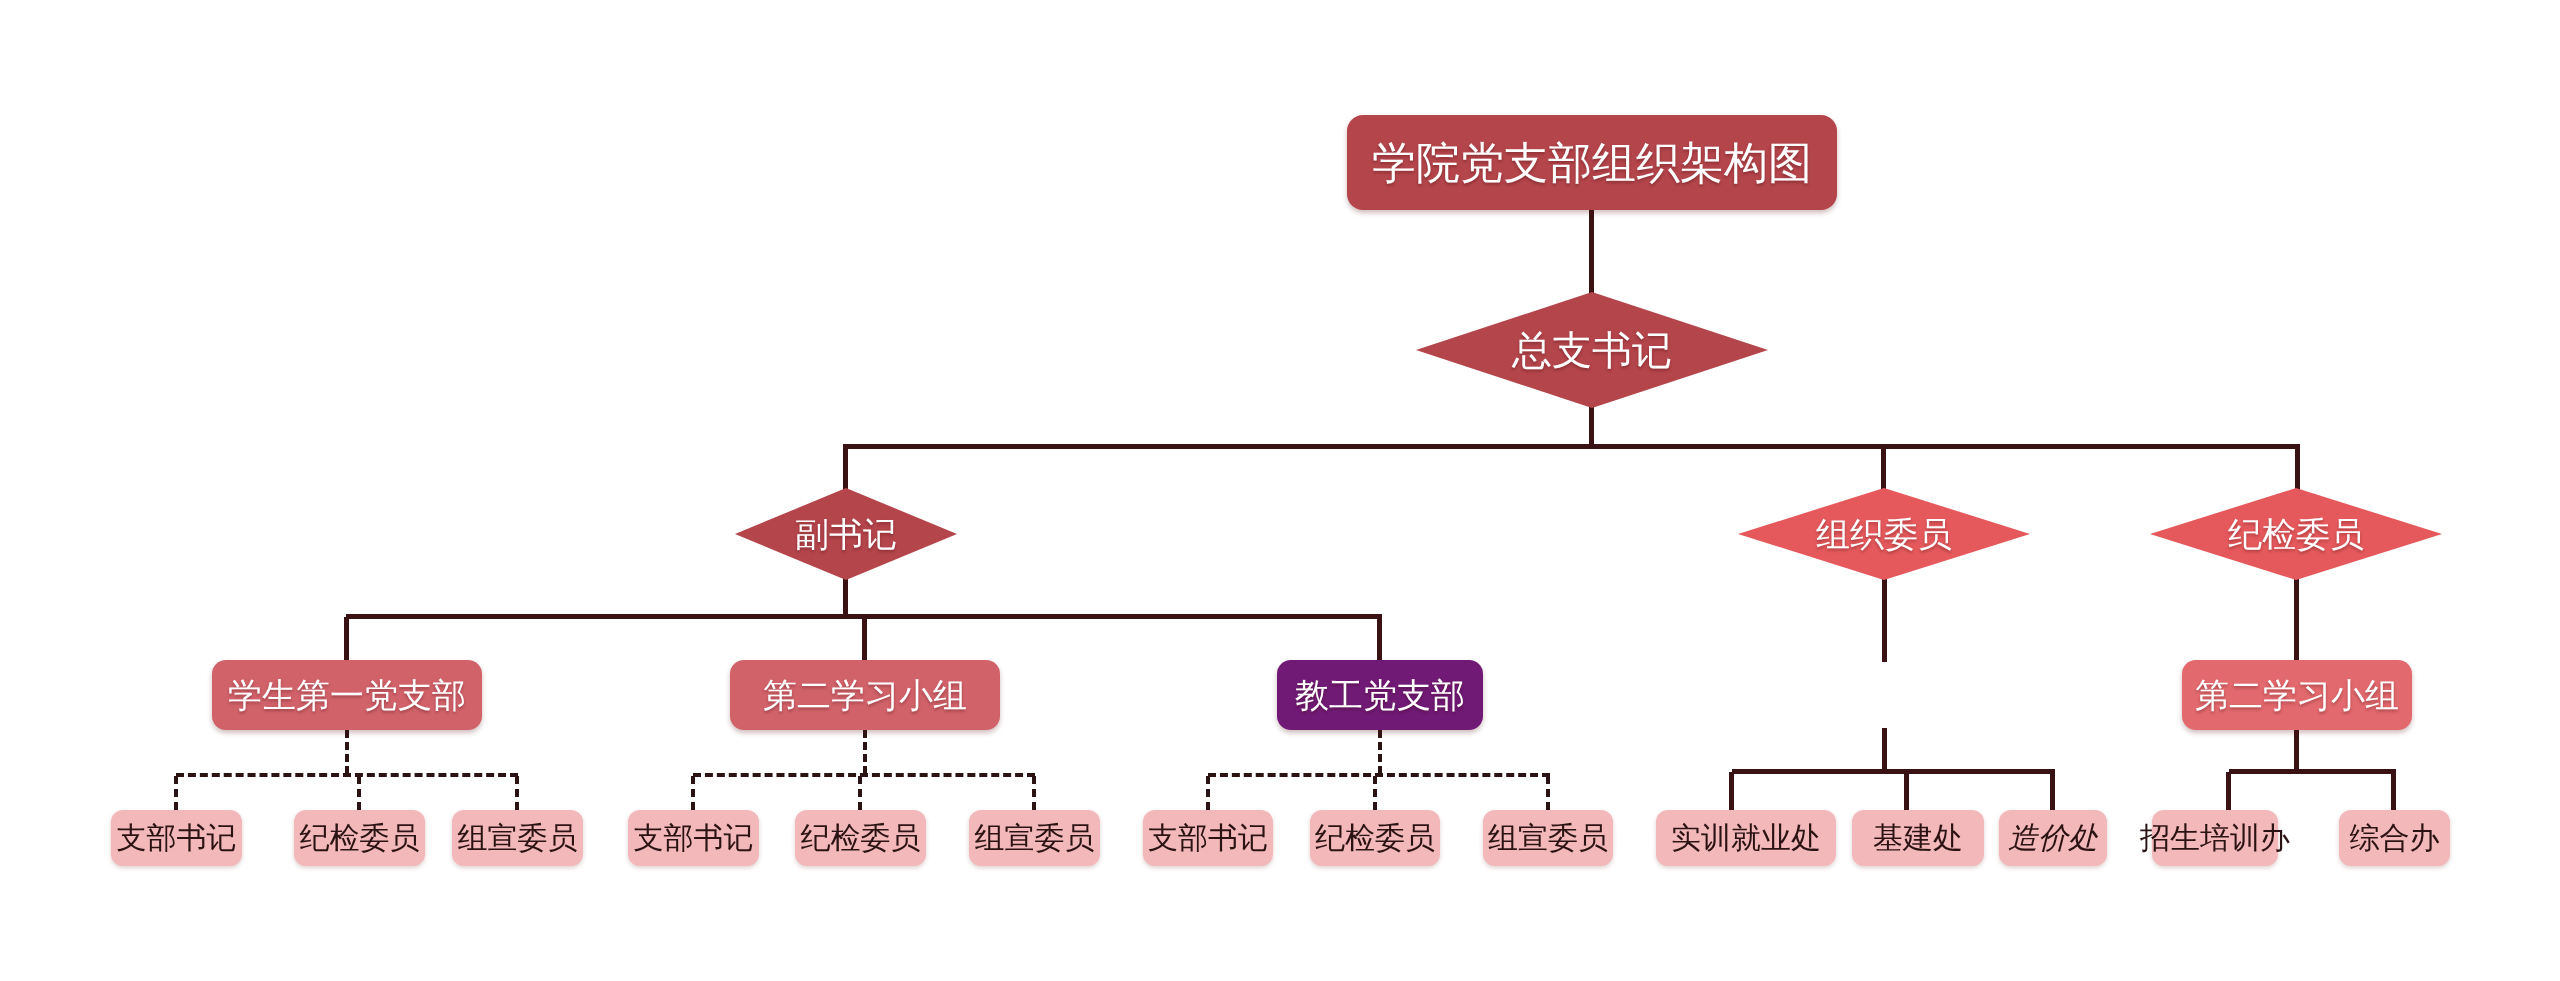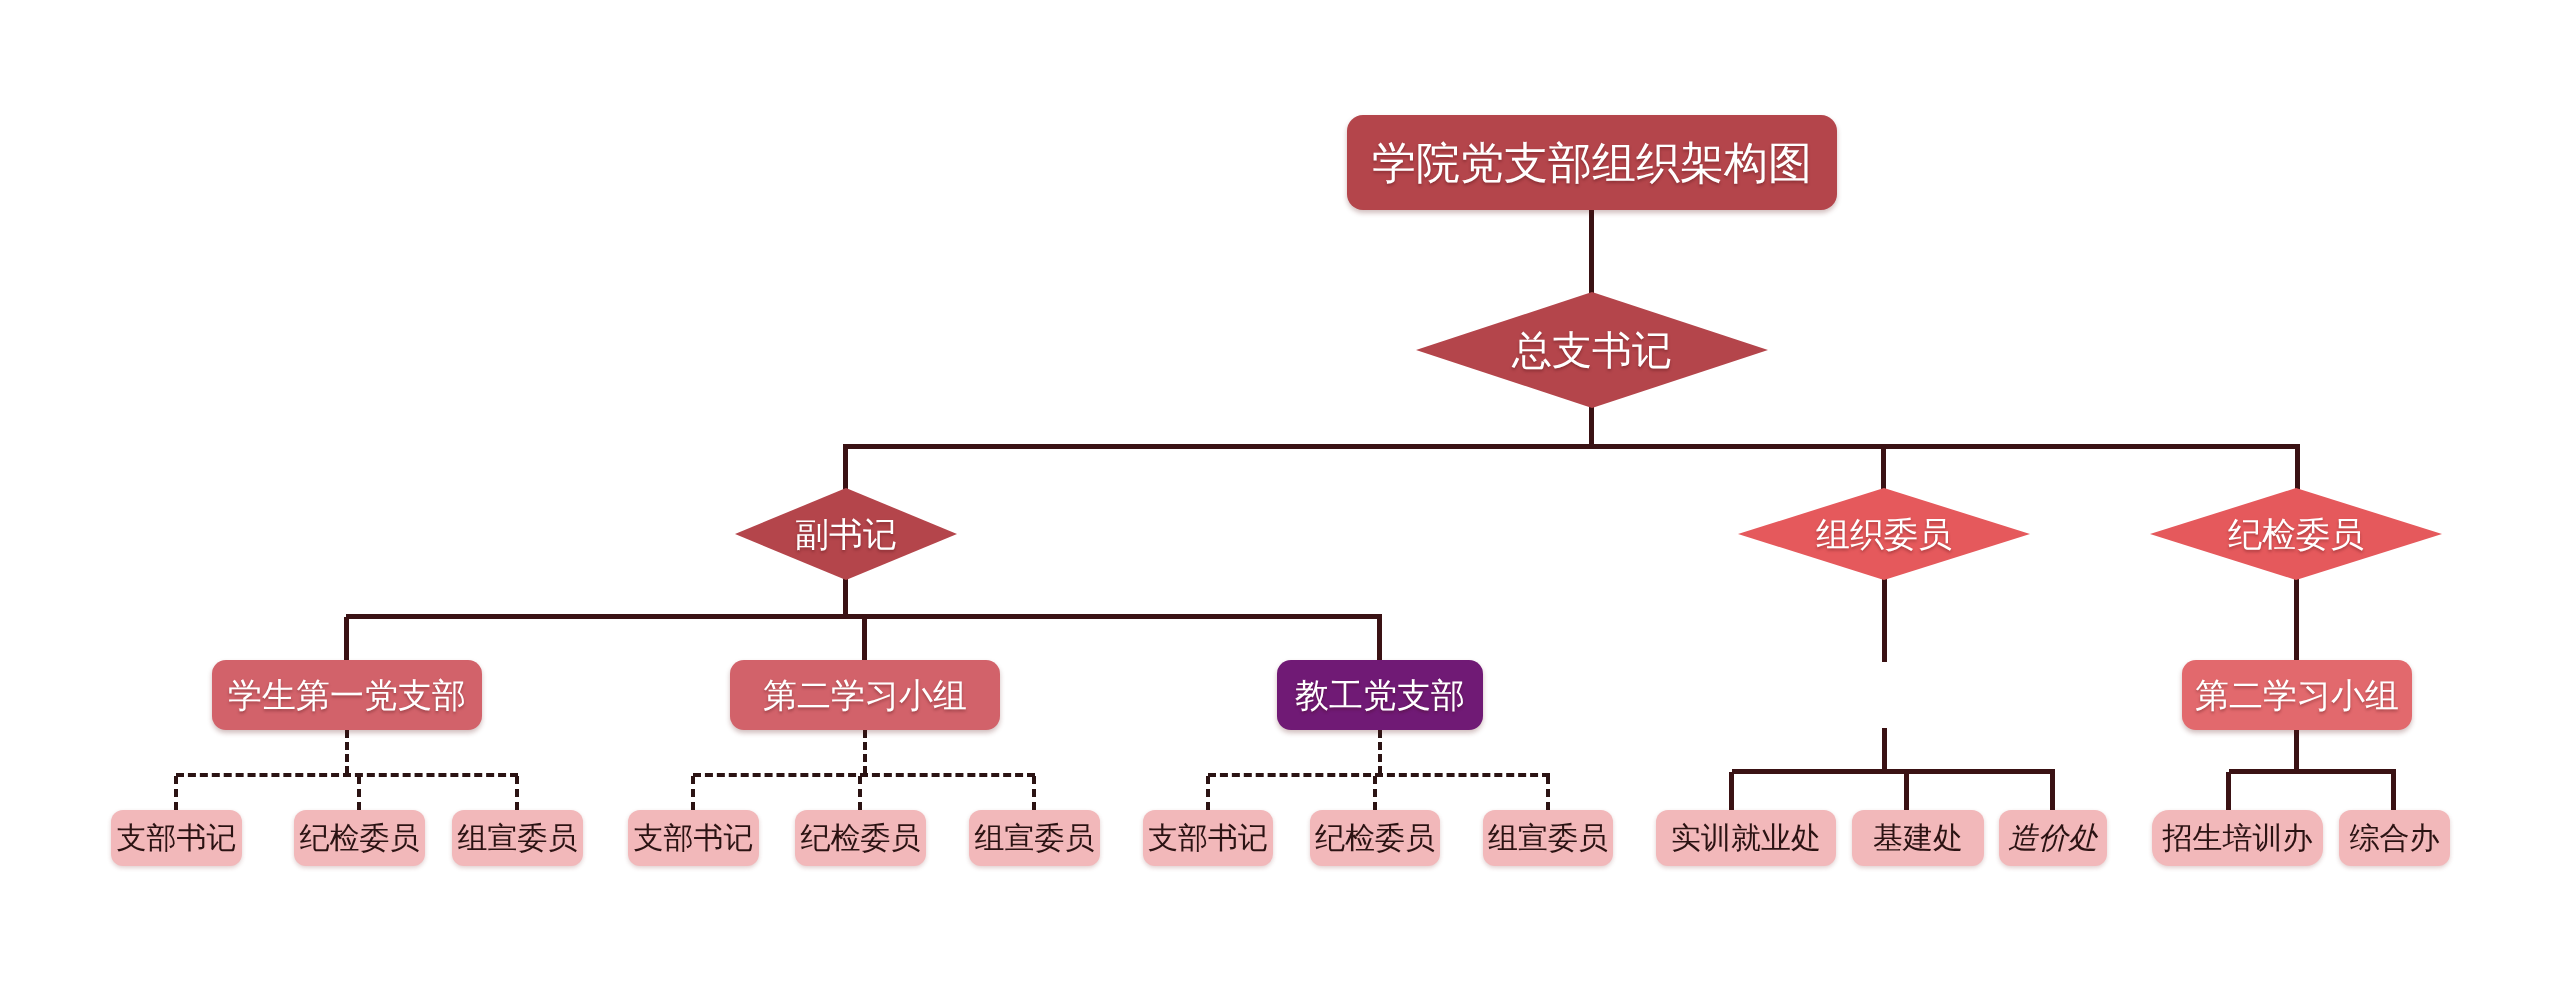--- a/index.html
+++ b/index.html
@@ -102,16 +102,16 @@
   <div class="node leaf" style="left:969px;width:131px;">组宣委员</div>
 
   <div class="node leaf" style="left:1143px;width:130px;">支部书记</div>
   <div class="node leaf" style="left:1310px;width:130px;">纪检委员</div>
   <div class="node leaf" style="left:1483px;width:130px;">组宣委员</div>
 
   <div class="node leaf" style="left:1656px;width:180px;">实训就业处</div>
   <div class="node leaf" style="left:1852px;width:132px;">基建处</div>
   <div class="node leaf" style="left:1999px;width:108px;font-style:italic;">造价处</div>
 
-  <div class="node leaf" style="left:2152px;width:171px;border-radius:17px;">招生培训办</div>
+  <div class="node leaf" style="left:2152px;width:126px;">招生培训办</div>
   <div class="node leaf" style="left:2339px;width:111px;">综合办</div>
 
 </div>
 
 </body></html>

